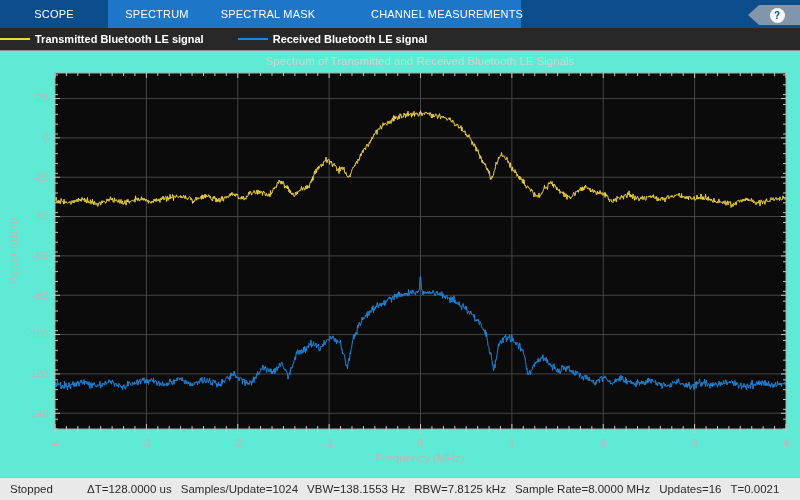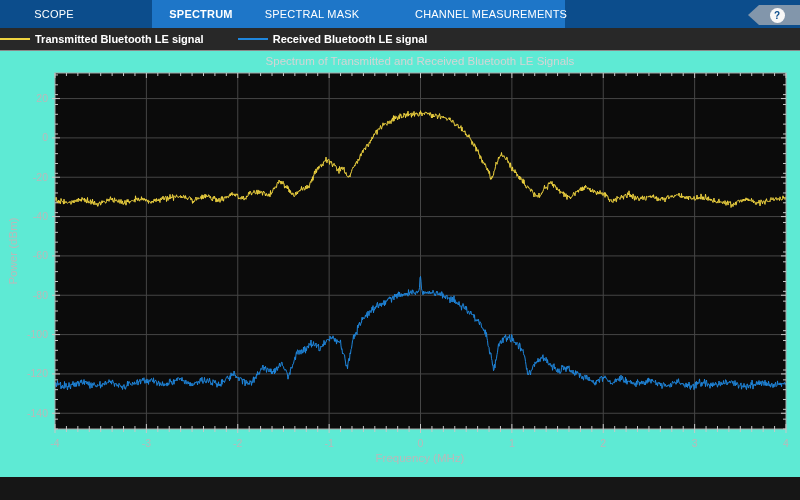--- a/index.html
+++ b/index.html
@@ -4,32 +4,32 @@
 <style>
   html,body{margin:0;padding:0;background:#000;}
   *{box-sizing:border-box;}
   .window{
     position:relative;width:800px;height:500px;overflow:hidden;
     background:#161616;font-family:"Liberation Sans",sans-serif;
   }
   
   .toolbar{
     position:relative;height:28px;background:var(--toolbar-dark,#0c4d8c);
-    display:flex;align-items:stretch;gap:44px;
+    display:flex;align-items:stretch;
   }
   .tab{
     height:28px;line-height:28px;text-align:center;
     font-size:11px;color:#fff;letter-spacing:.2px;cursor:default;
     white-space:nowrap;
   }
   .tab-scope{width:108px;}
   .tab-estimation{width:106px;}
   .tab-measurements{width:103px;}
   .tabgroup-light{display:flex;background:var(--toolbar-light,#1e76c8);}
-  .tab-spectrum{width:98px;font-weight:bold;}
+  .tab-spectrum{width:98px;}
   .tab-spectral-mask{width:124px;}
   .tab-channel-measurements{width:150px;margin-left:41px;}
   .help-btn{
     position:absolute;right:0;top:5px;width:52px;height:20px;
     background:#8296ab;
     clip-path:polygon(0 50%,11px 0,100% 0,100% 100%,11px 100%);
     display:flex;align-items:center;justify-content:center;padding-left:6px;
     cursor:pointer;
   }
   .help-circle{
@@ -429,14 +429,18 @@
           <line x1="783" y1="23.96685082872928" x2="786" y2="23.96685082872928" stroke="#c8c8c8" stroke-width="1"></line>
         </g>
       <text id="xlabel" x="420" y="411" text-anchor="middle" font-size="11.5" fill="#b9b9b9">Frequency (MHz)</text>
       <text id="ylabel" x="17" y="200" text-anchor="middle" font-size="11.5" transform="rotate(-90 17 200)" fill="#b9b9b9">Power (dBm)</text>
     <clipPath id="boxclip">
           <rect x="55" y="22" width="731" height="356"></rect>
         </clipPath>
       </svg>
   </div>
 
+  <div class="status-bar">
+    <span class="status-state">Stopped</span>
+    <span id="stats-container"><span class="status-stat">ΔT=128.0000 us</span><span class="status-stat">Samples/Update=1024</span><span class="status-stat">VBW=138.1553 Hz</span><span class="status-stat">RBW=7.8125 kHz</span><span class="status-stat">Sample Rate=8.0000 MHz</span><span class="status-stat">Updates=16</span><span class="status-stat">T=0.0021</span></span>
+  </div>
 
 </div>
 
 </body></html>

